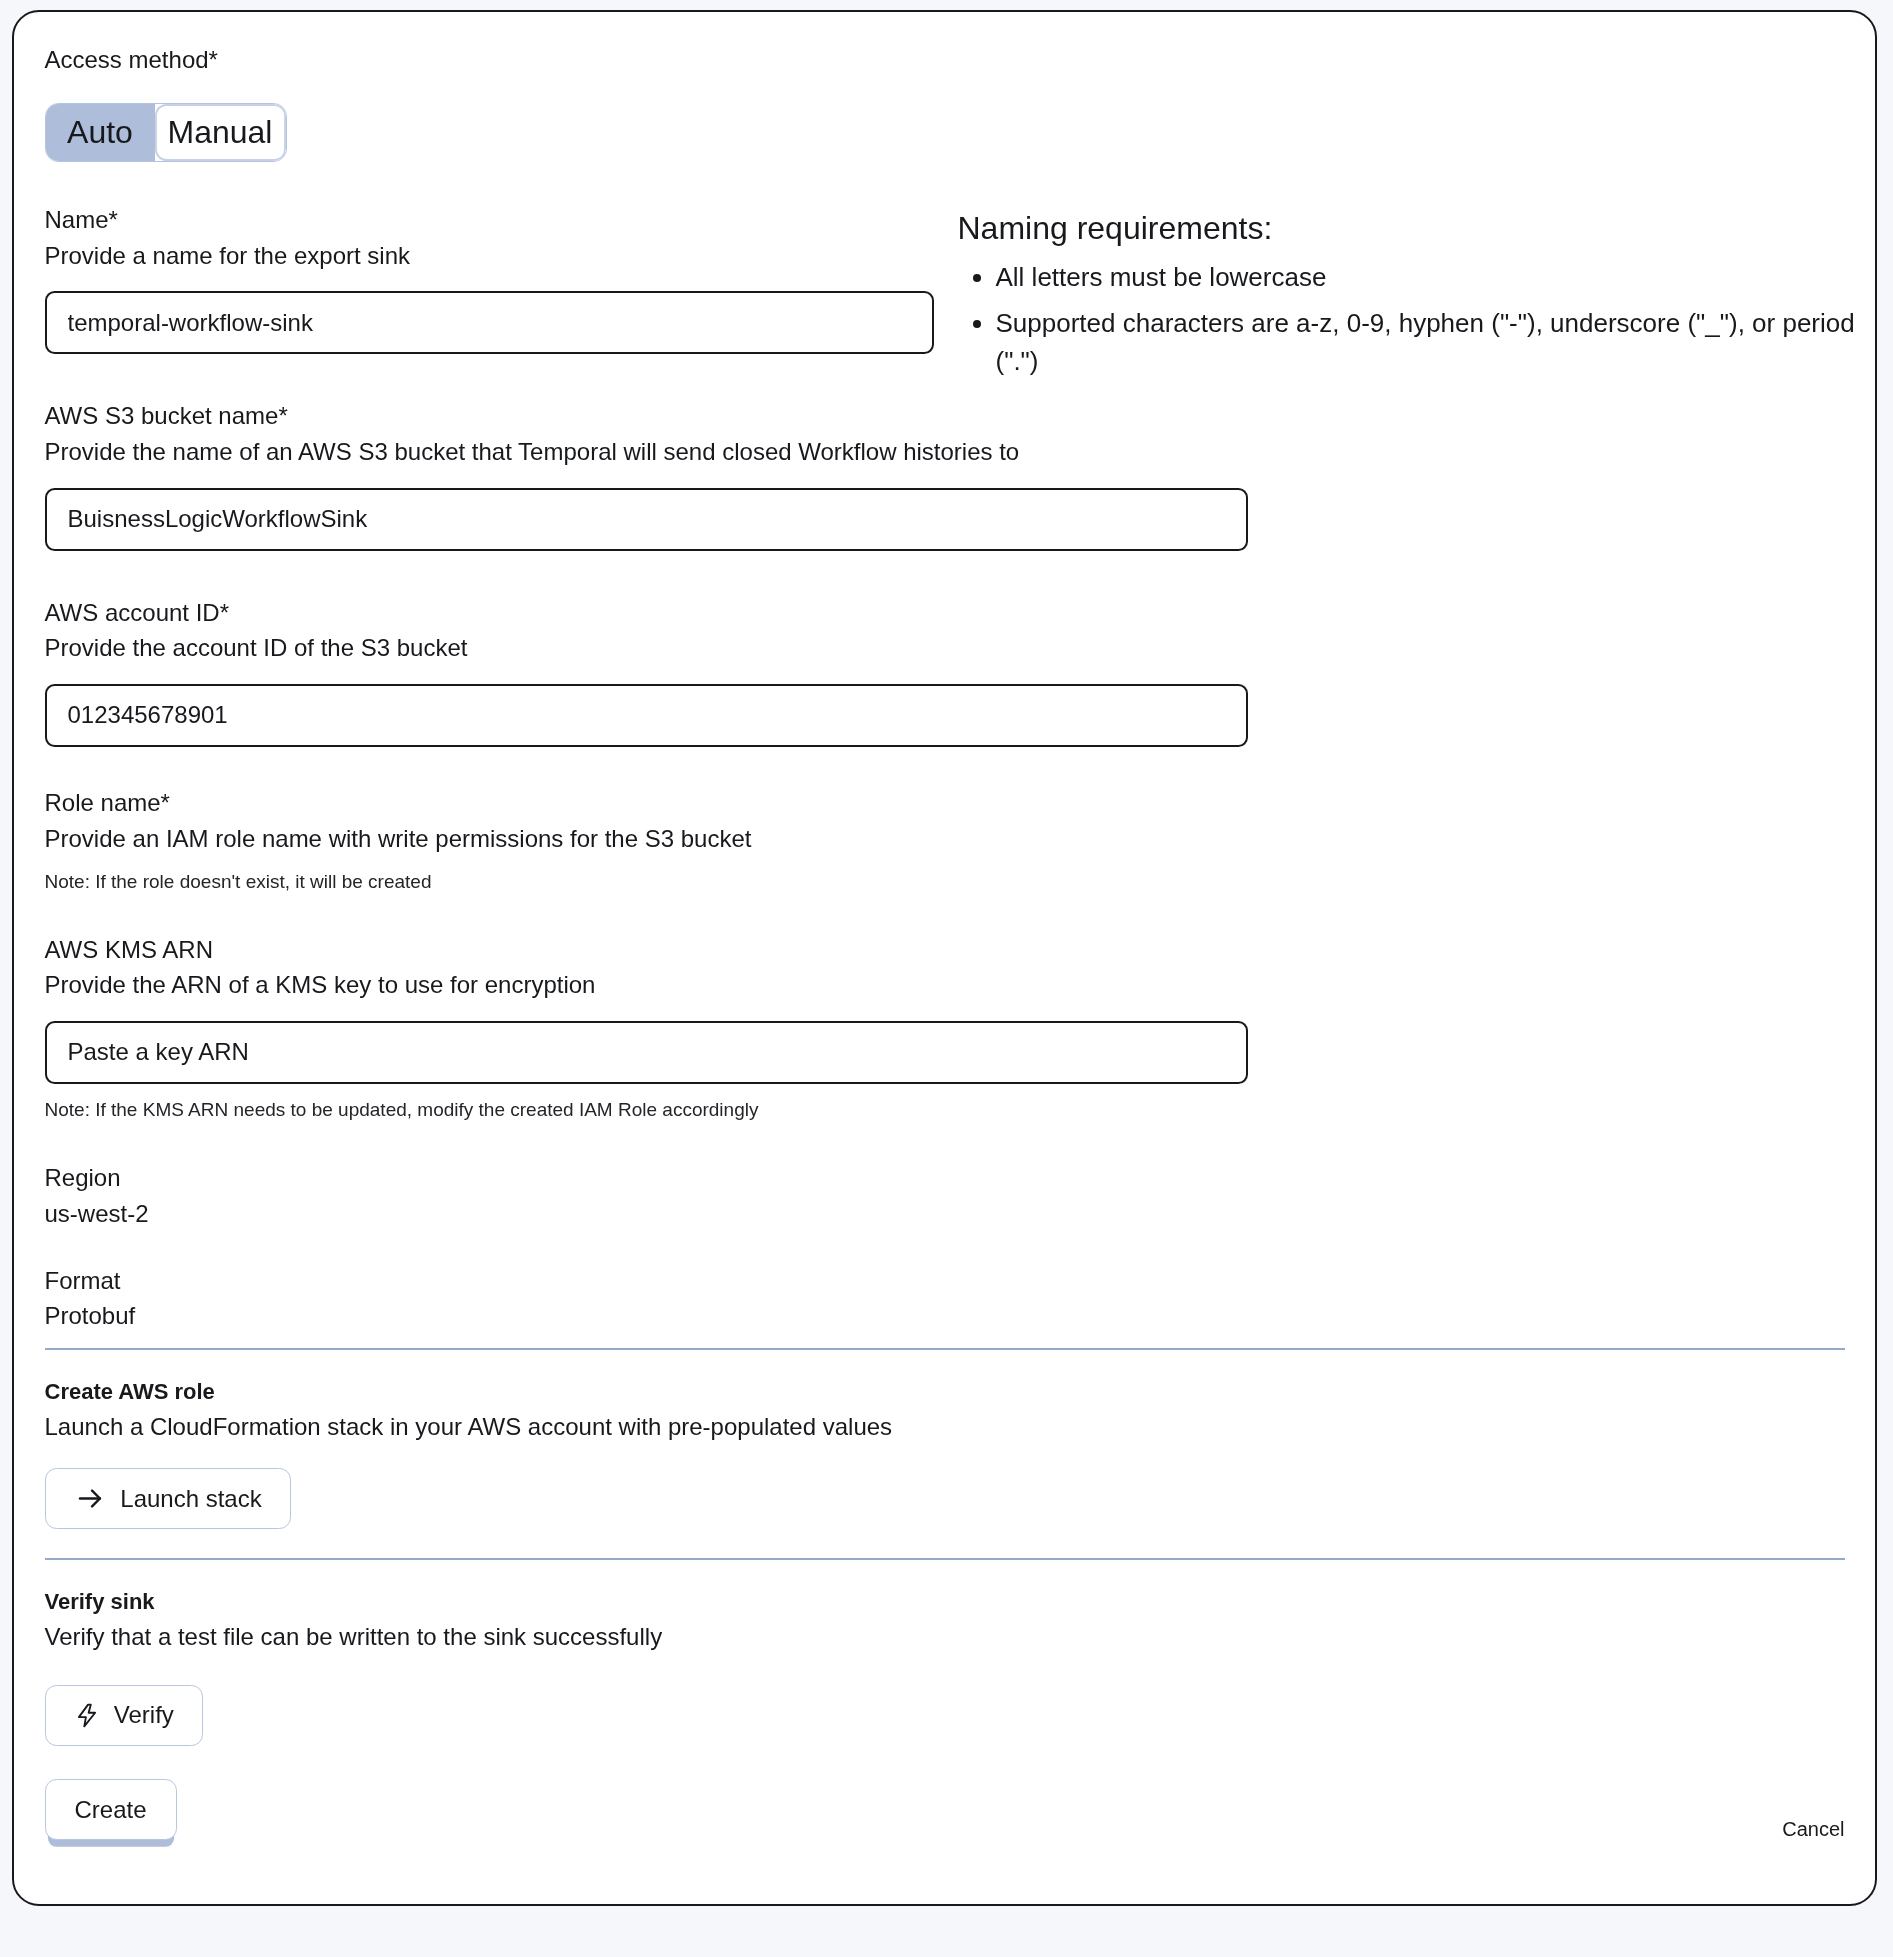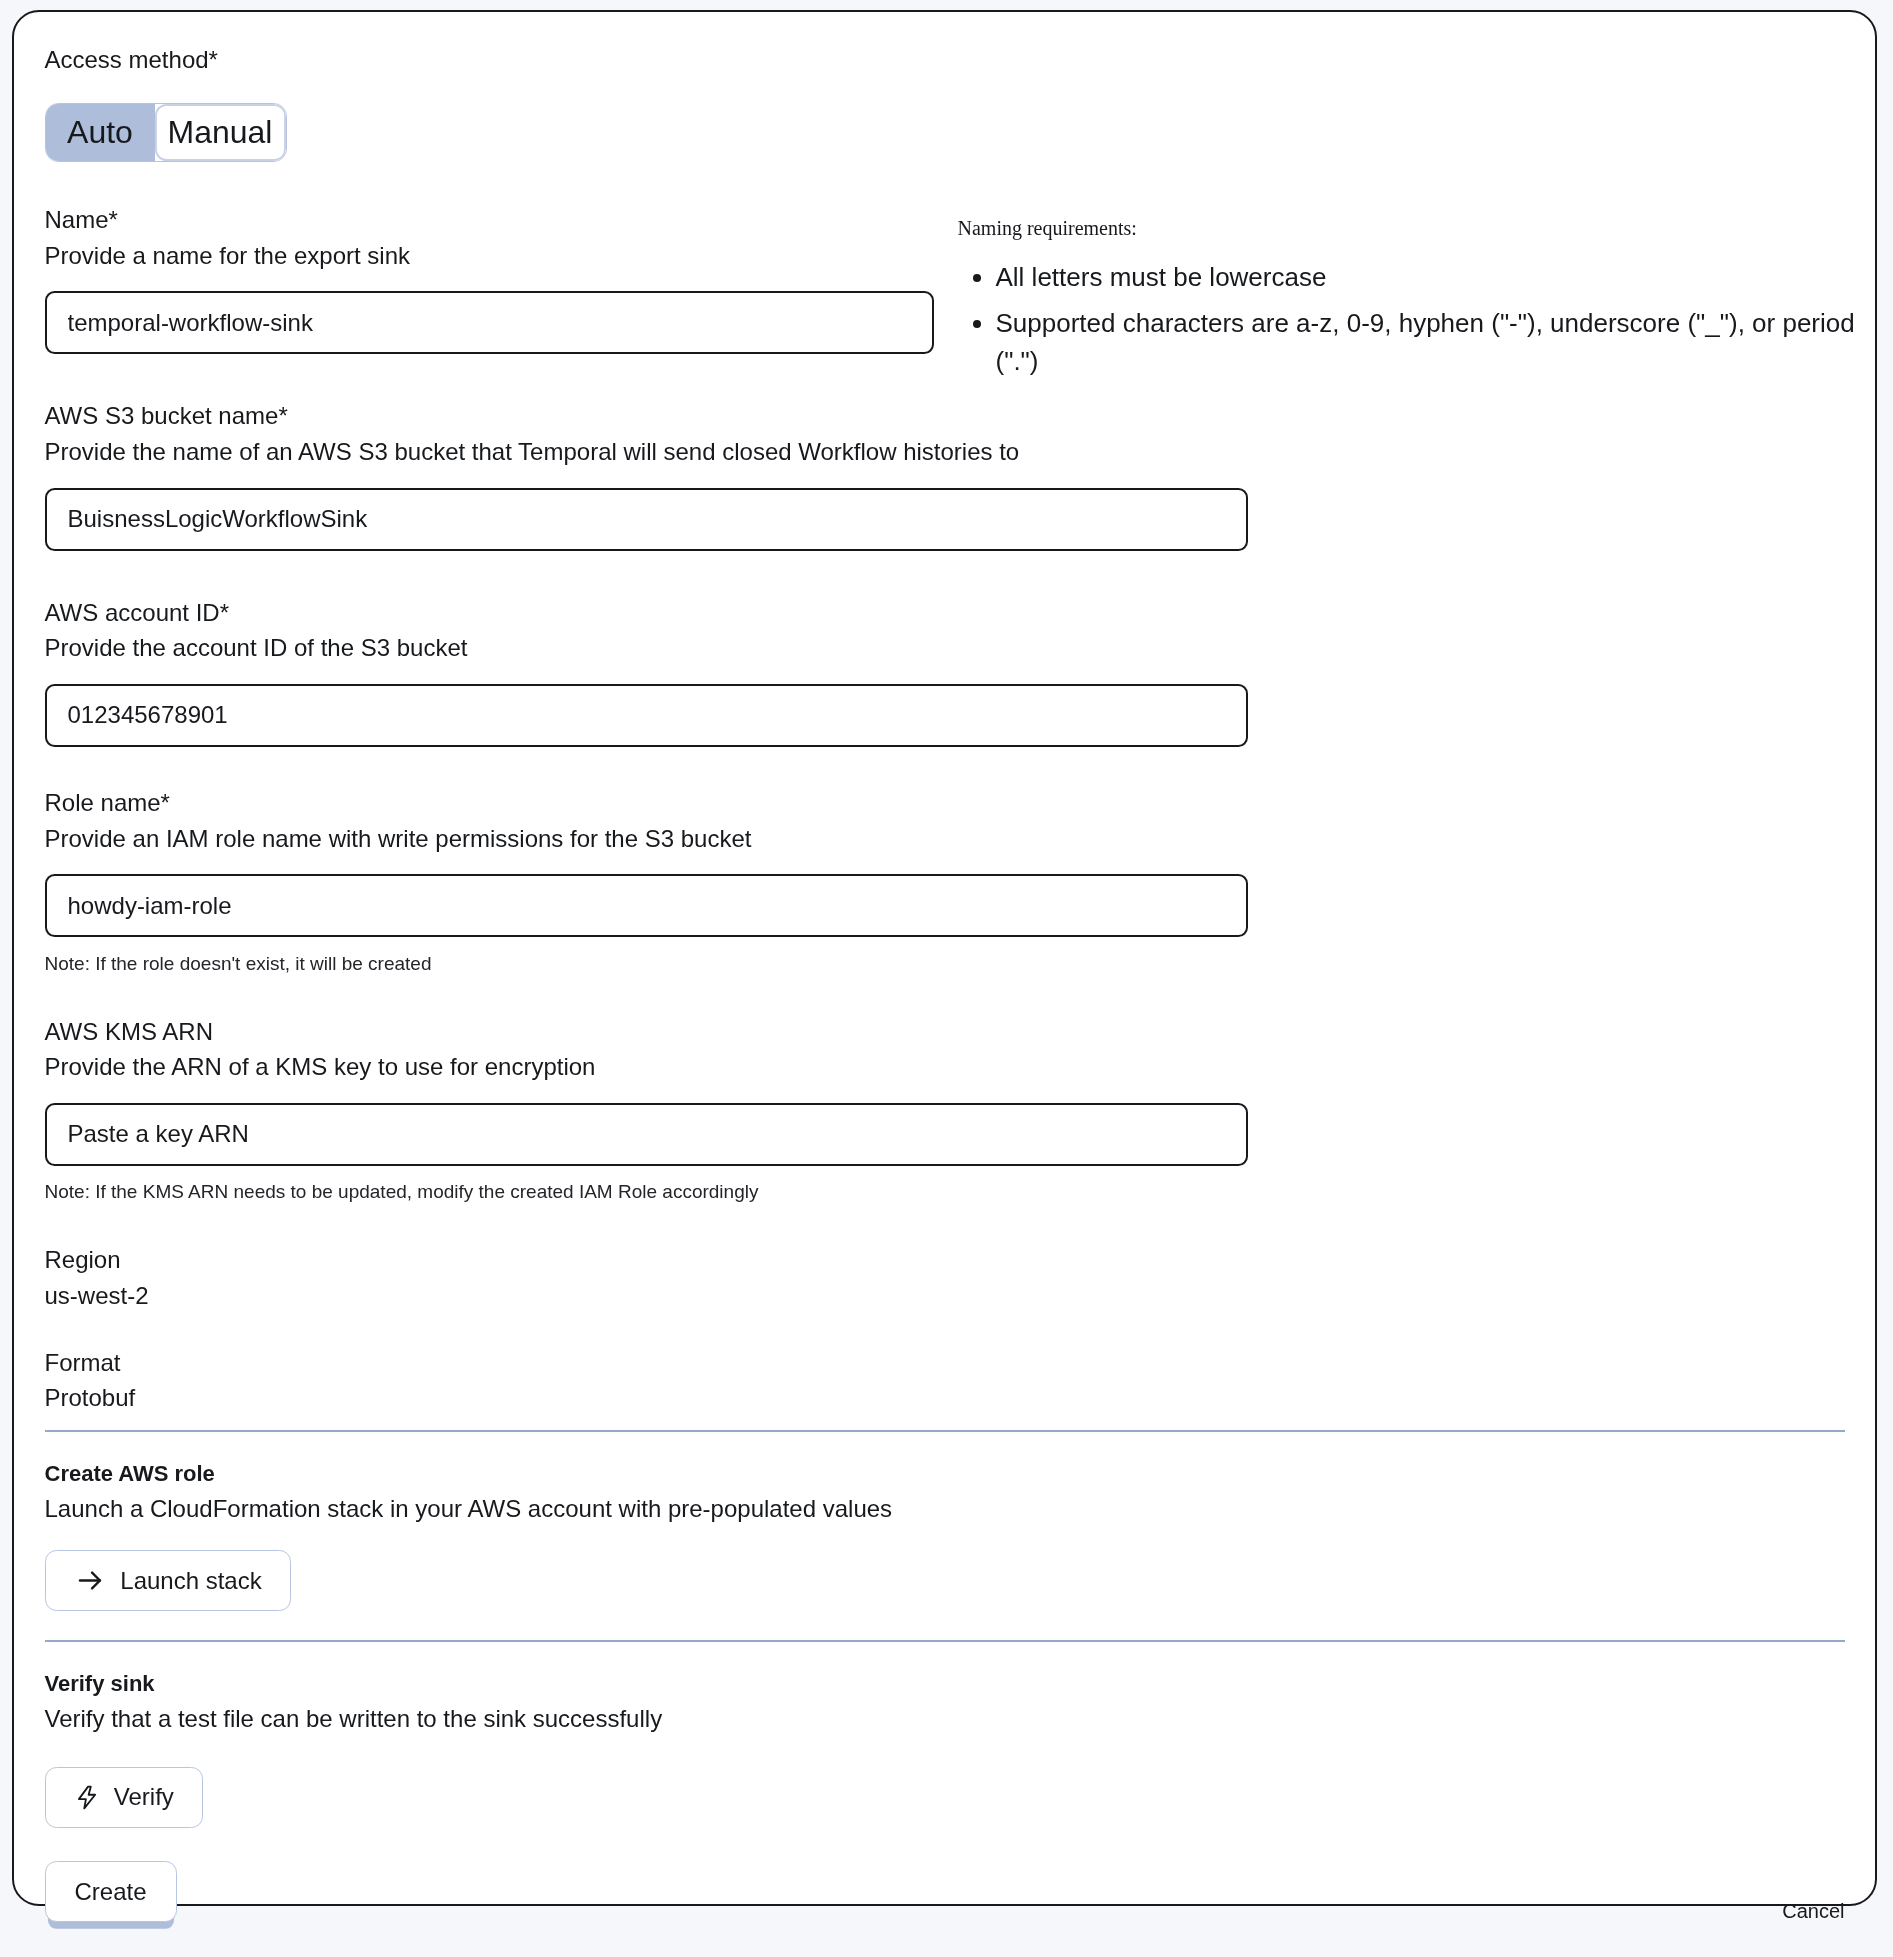--- a/index.html
+++ b/index.html
@@ -75,21 +75,21 @@
     box-shadow:inset 0 0 0 1.9px #c7d2e6;
     border-radius:11.5px;
   }
 
   
   .naming{
     position:absolute;
     left:944px;top:199px;
     width:908px;
   }
-  .naming-title{font-size:20px;line-height:34px;font-family:Liberation Serif, serif;}
+  .naming-title{font-size:32px;line-height:34px;}
   .naming ul{margin:13.4px 0 0 0;padding-left:38px;}
   .naming li{font-size:26px;line-height:38px;margin-bottom:7.6px;}
 
   .divider{height:1.9px;background:#93a9c7;border:none;margin:0;}
 
   .section-title{font-size:22px;font-weight:700;line-height:30px;}
   .section-desc{font-size:24px;line-height:32.5px;margin-top:3.8px;}
 
   .btn{
     display:inline-flex;align-items:center;
@@ -166,21 +166,20 @@
       <input class="text-input w-wide mt-input" type="text" value="BuisnessLogicWorkflowSink" style="">
 
       
       <div class="field-label mt-sec">AWS account ID*</div>
       <div class="field-desc">Provide the account ID of the S3 bucket</div>
       <input class="text-input w-wide mt-input" type="text" value="012345678901" style="">
 
       
       <div class="field-label mt-sec-sm">Role name*</div>
       <div class="field-desc">Provide an IAM role name with write permissions for the S3 bucket</div>
-      <input class="text-input w-wide mt-input" type="text" value="howdy-iam-role" style="">
       <div class="note">Note: If the role doesn't exist, it will be created</div>
 
       
       <div class="field-label mt-sec-sm">AWS KMS ARN</div>
       <div class="field-desc">Provide the ARN of a KMS key to use for encryption</div>
       <input class="text-input w-wide mt-input" type="text" placeholder="Paste a key ARN" style="">
       <div class="note">Note: If the KMS ARN needs to be updated, modify the created IAM Role accordingly</div>
 
       
       <div class="field-label mt-sec-sm">Region</div>

